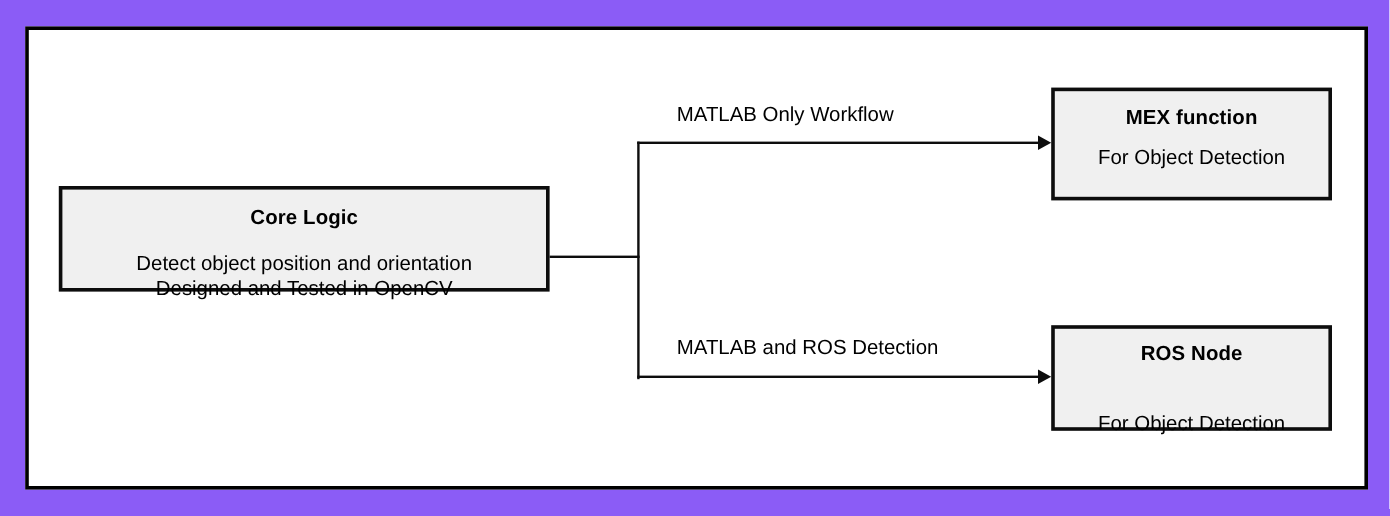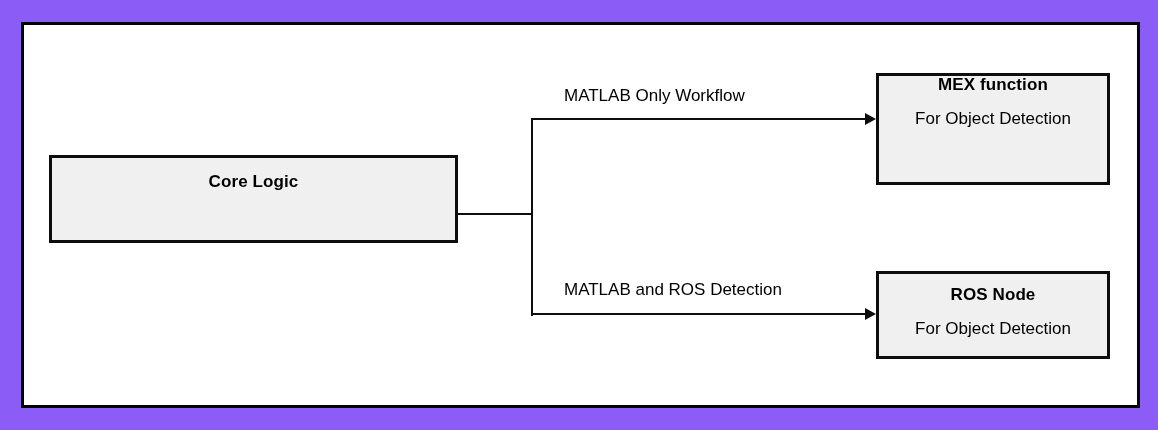--- a/index.html
+++ b/index.html
@@ -62,34 +62,36 @@
     padding-top: 15px;
   }
   #node-core .node-body {
     margin-top: 17px;
   }
   
   #node-mex {
     left: 876px;
     top: 73px;
     width: 234px;
-    height: 112px;
+    height: 94px;
     justify-content: flex-start;
+    padding-top: 13px;
   }
   #node-mex .node-body {
     margin-top: 13px;
   }
   
   #node-ros {
     left: 876px;
     top: 271px;
     width: 234px;
     height: 88px;
     justify-content: flex-start;
     padding-top: 12px;
+    gap: 24px;
   }
   #node-ros .node-body {
     margin-top: 13px;
   }
 
   
   .line-h {
     position: absolute;
     height: 0;
     border-top: 2.5px solid #0d0d0d;
@@ -141,20 +143,22 @@
   <div class="line-h" id="branch-top"></div>
   <div class="line-h" id="branch-bottom"></div>
   <div class="arrowhead" id="arrow-top"></div>
   <div class="arrowhead" id="arrow-bottom"></div>
 
   <div class="edge-label" id="label-top">MATLAB Only Workflow</div>
   <div class="edge-label" id="label-bottom">MATLAB and ROS Detection</div>
 
   <div class="node" id="node-core">
     <div class="node-title">Core Logic</div>
+    <div class="node-body">Detect object position and orientation
+Designed and Tested in OpenCV</div>
   </div>
 
   <div class="node" id="node-mex">
     <div class="node-title">MEX function</div>
     <div class="node-body">For Object Detection</div>
   </div>
 
   <div class="node" id="node-ros">
     <div class="node-title">ROS Node</div>
     <div class="node-body">For Object Detection</div>

